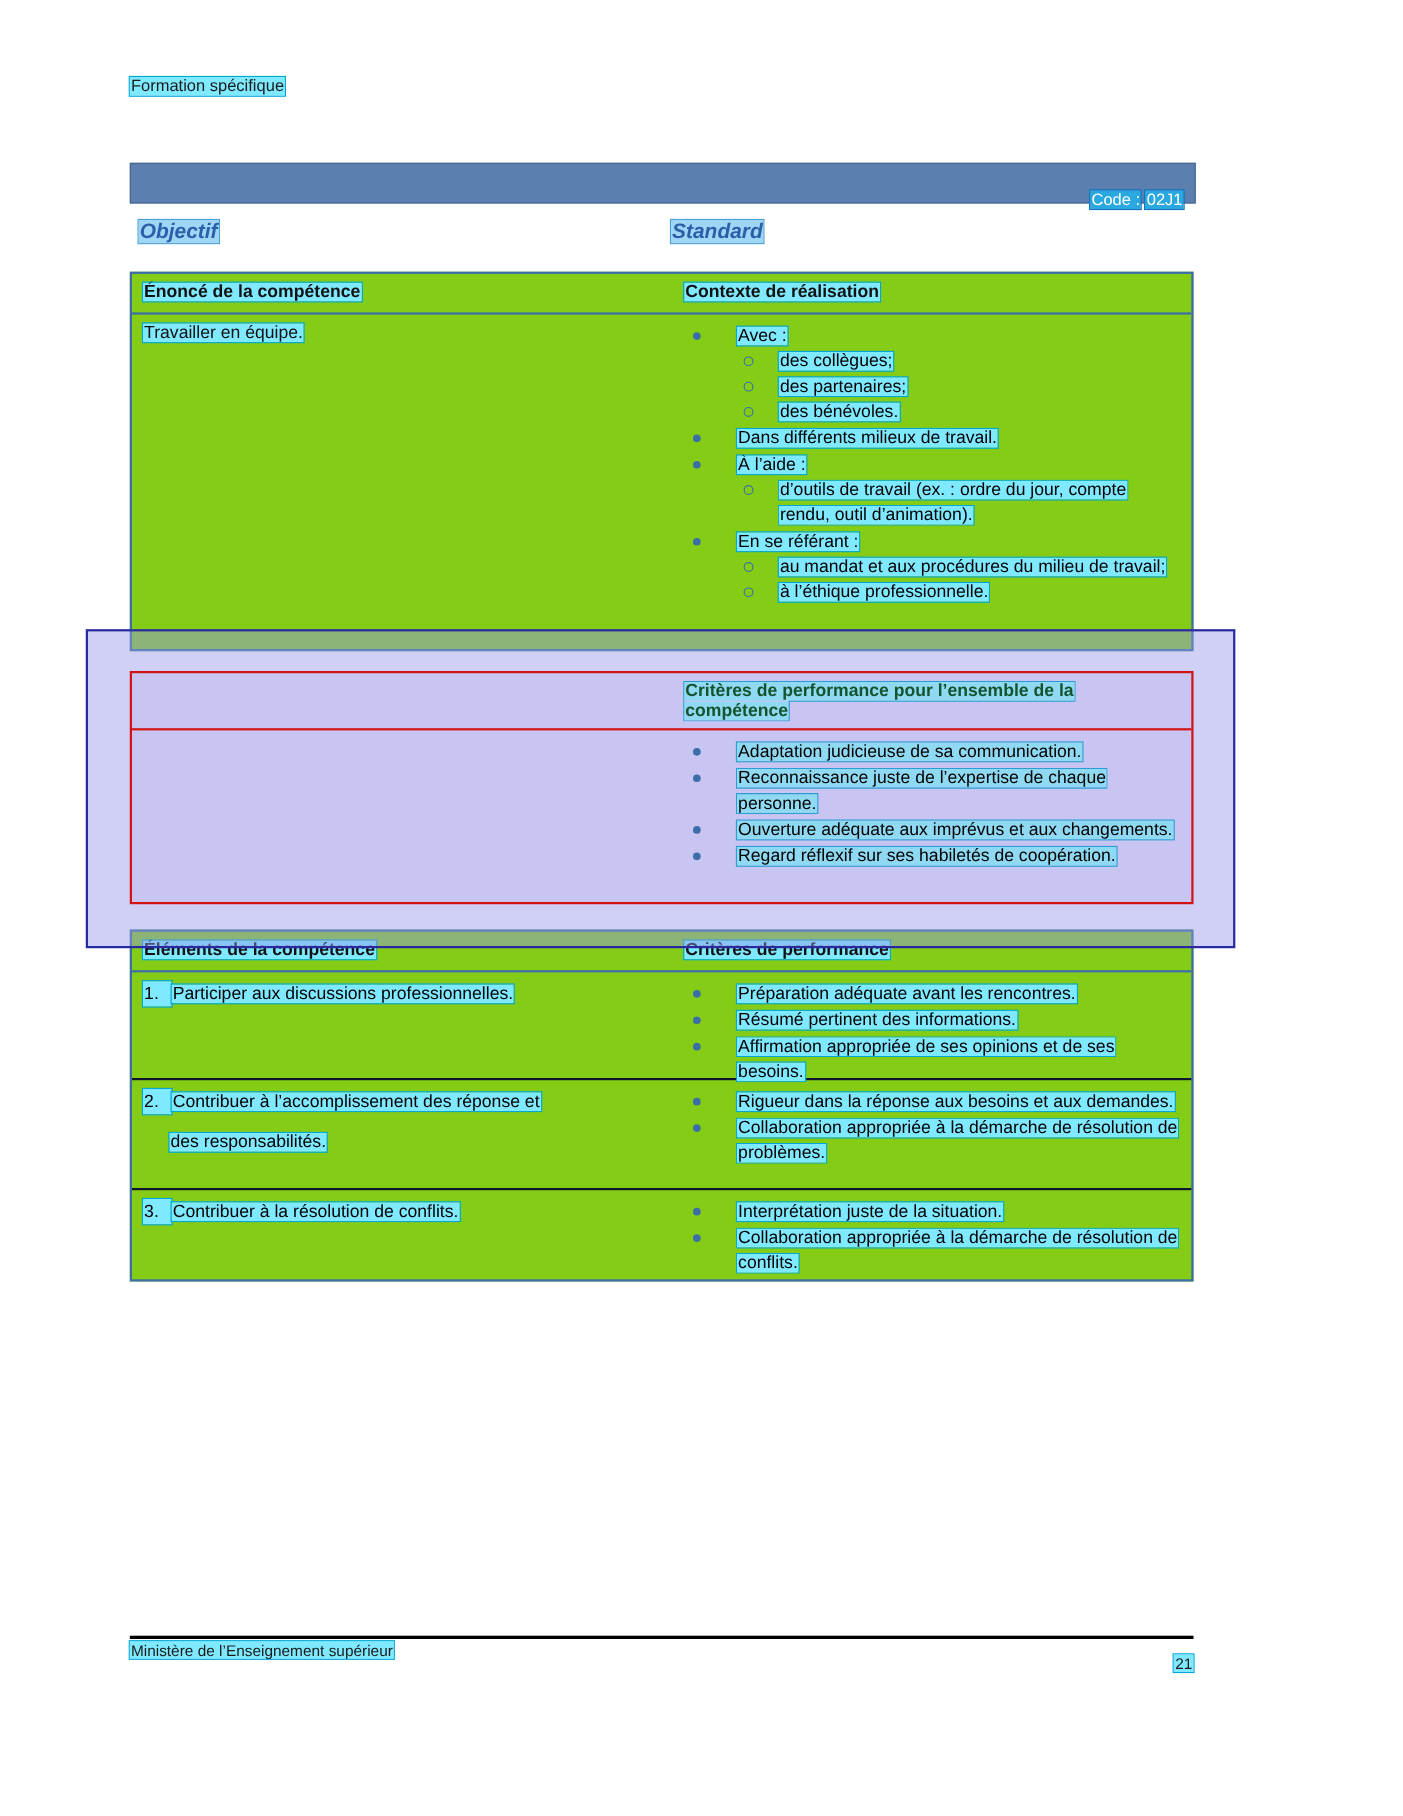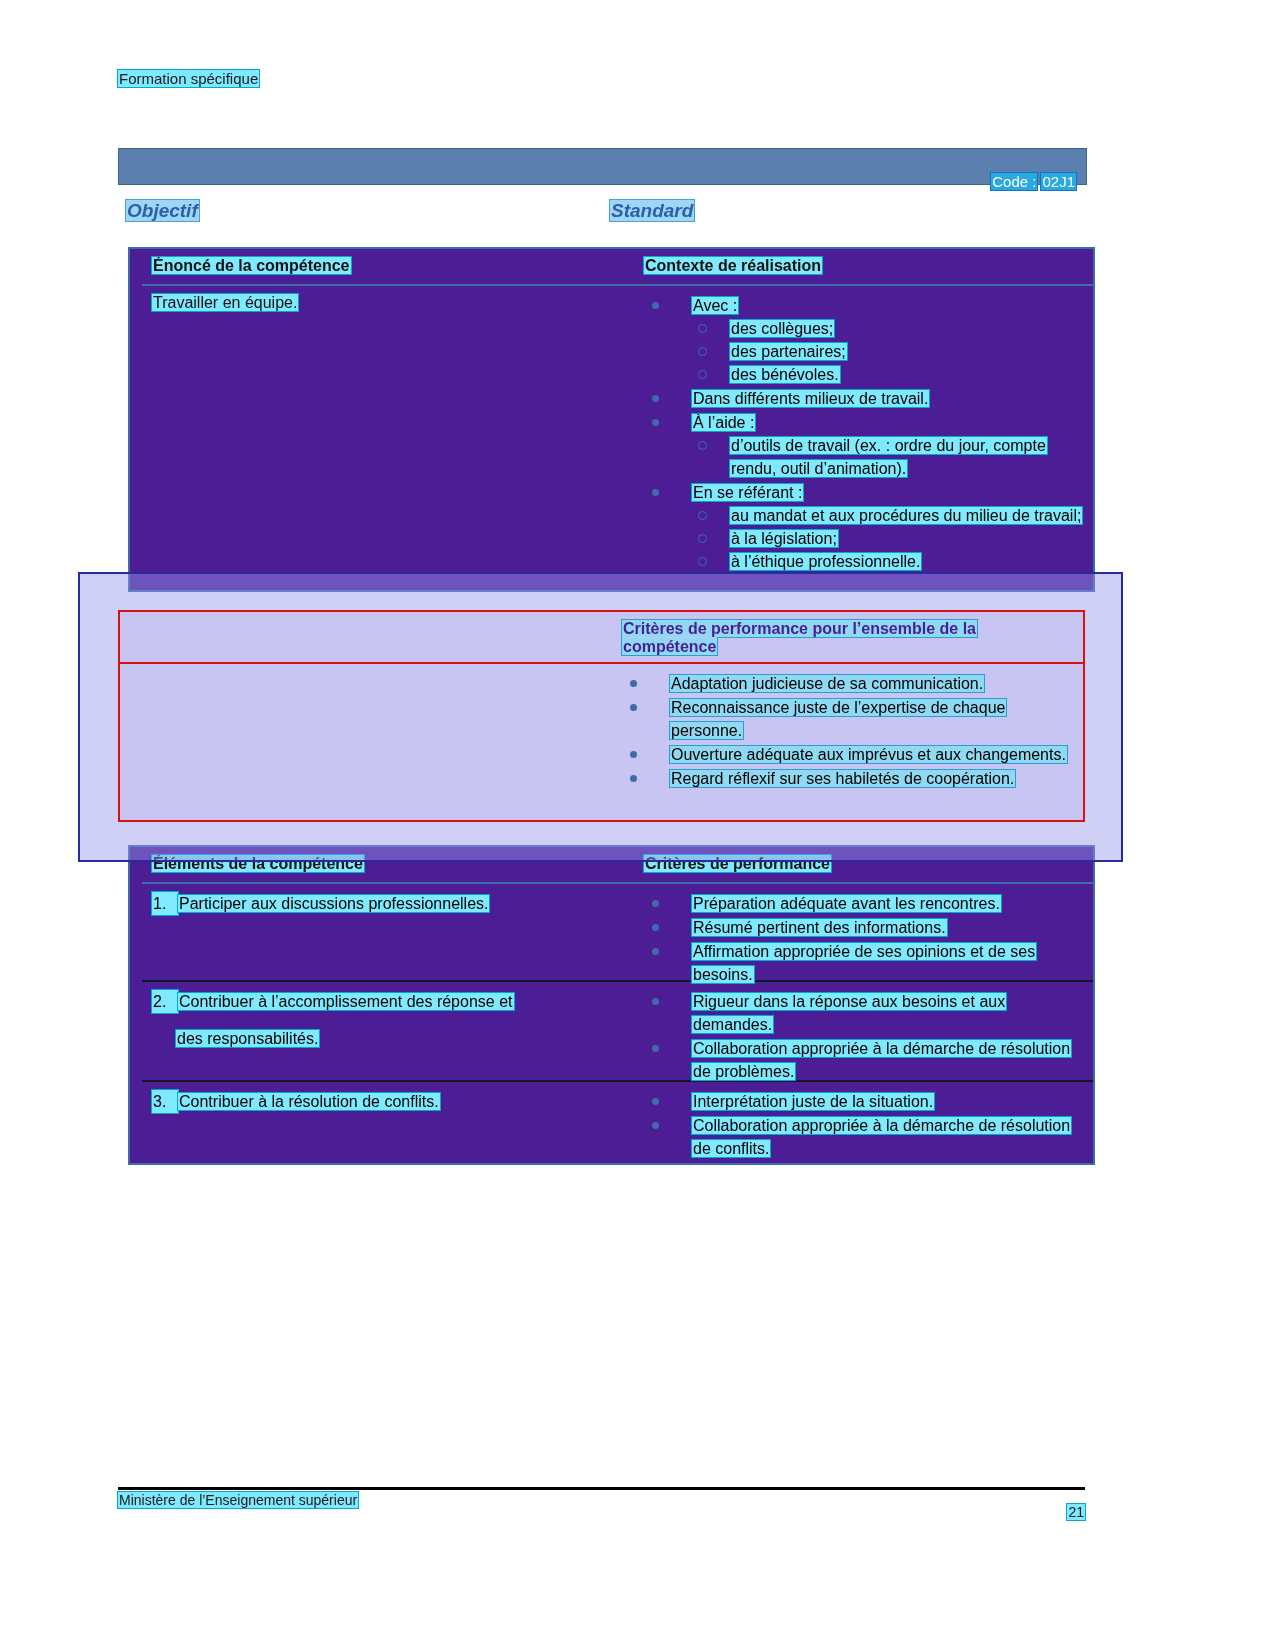--- a/index.html
+++ b/index.html
@@ -92,26 +92,25 @@
     color: #2b5faa;
   }
   .title-row .sel {
     background: #9fd6f5;
     outline: 1px solid #4a9fd4;
   }
 
   
   .tbl {
     position: absolute;
-    left: 128px;
+    left: 118px;
     border: 2px solid #3d6da8;
     box-sizing: border-box;
     width: 967px;
-    background: #4c1d95;
-    padding-left: 12px;
+    background: #84cc16;
   }
   .tbl-1 { top: 247px; height: 345px; }
   .row {
     position: relative;
     box-sizing: border-box;
   }
   .hdr-row {
     border-bottom: 2px solid #3d6da8;
     height: 37px;
   }
@@ -201,21 +200,21 @@
     left: 118px;
     top: 610px;
     width: 967px;
     height: 212px;
     border: 2px solid #d21313;
     box-sizing: border-box;
     background: rgba(170,150,225,0.18);
     z-index: 6;
   }
   .tbl-2 .hdr-row { height: 52px; border-bottom: 2px solid #d21313; }
-  .tbl-2 .hdr-txt, .tbl-2 .body-txt { color: #4c1d95; }
+  .tbl-2 .hdr-txt, .tbl-2 .body-txt { color: #14532d; }
   .tbl-2 .sel { background: #8fd9f2; outline: 1px solid #2a9ed4; }
 
   
   .tbl-3 {
     top: 845px;
     height: 320px;
   }
   .tbl-3 .sub-row {
     border-bottom: 2px solid #0f172a;
   }
@@ -313,21 +312,20 @@
             <span class="sel">À l’aide :</span>
             <ul class="lvl2">
               <li><span class="bull2"></span><span class="sel">d’outils de travail (ex. : ordre du jour, compte rendu, outil d’animation).</span></li>
             </ul>
           </li>
           <li>
             <span class="bull"></span>
             <span class="sel">En se référant :</span>
             <ul class="lvl2">
               <li><span class="bull2"></span><span class="sel">au mandat et aux procédures du milieu de travail;</span></li>
-              <li><span class="bull2"></span><span class="sel">à la législation;</span></li>
               <li><span class="bull2"></span><span class="sel">à l’éthique professionnelle.</span></li>
             </ul>
           </li>
         </ul>
       </div>
     </div>
   </div>
 
   <div class="overlay-box"></div>
 

